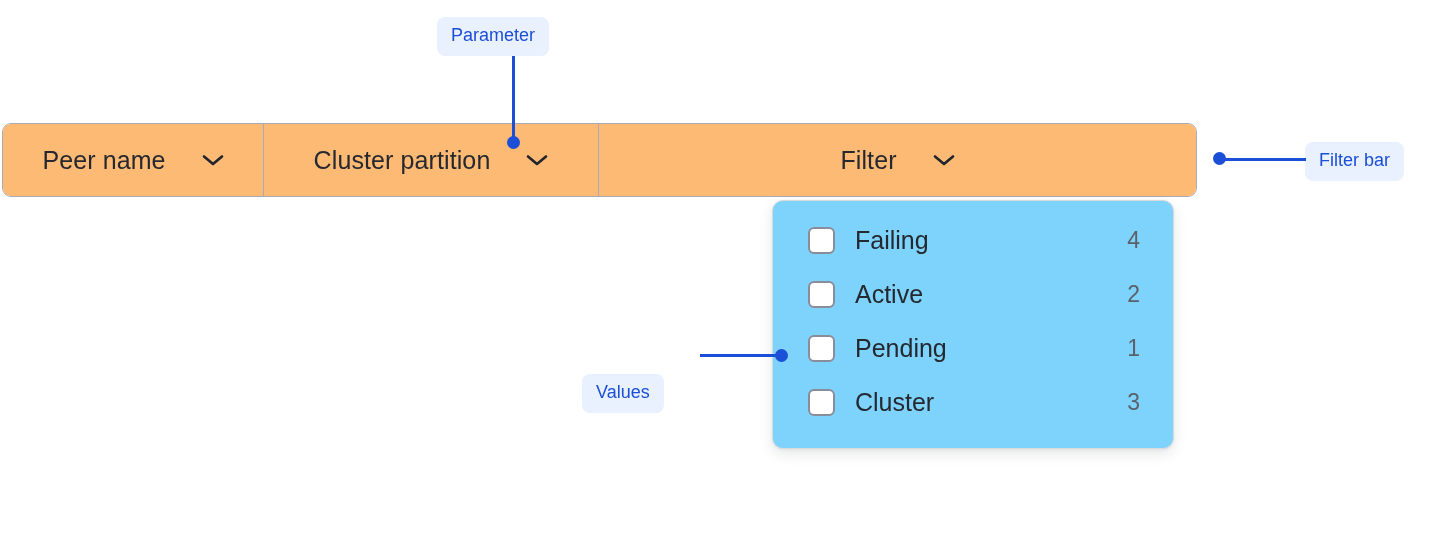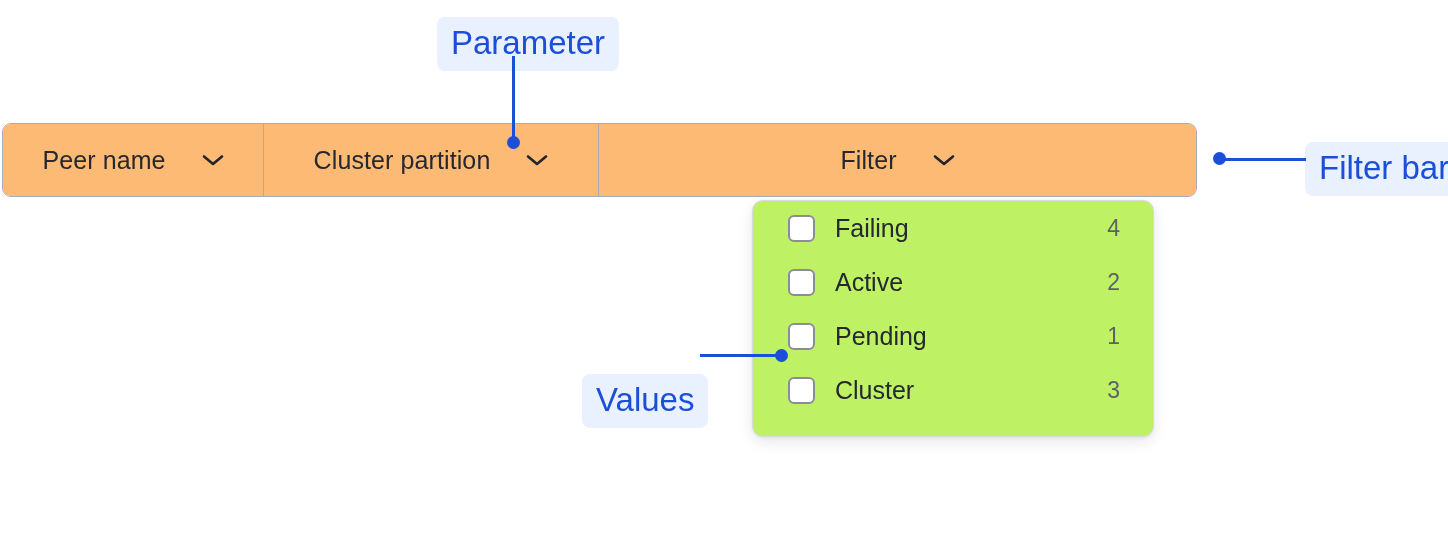--- a/index.html
+++ b/index.html
@@ -99,29 +99,29 @@
     flex: 0 0 auto;
     width: 22px;
     height: 14px;
     color: #22252c;
     display: block;
   }
 
   
   .dropdown-panel {
     position: absolute;
-    left: 752px;
+    left: 772px;
     top: 200px;
     width: 402px;
     box-sizing: border-box;
-    background: #bef264;
+    background: #7dd3fc;
     border: 1px solid #d8dade;
     border-radius: 11px;
     box-shadow: 0 5px 14px rgba(24, 28, 40, 0.10), 0 1px 3px rgba(24,28,40,0.06);
-    padding: 0 0 19px 0;
+    padding: 12px 0 19px 0;
   }
   .dd-option {
     display: flex;
     align-items: center;
     height: 54px;
     padding: 0 33px 0 35px;
     cursor: default;
   }
   .dd-checkbox {
     flex: 0 0 auto;
@@ -146,21 +146,21 @@
     text-align: right;
     min-width: 18px;
   }
 
   
   .anno-badge {
     position: absolute;
     display: inline-block;
     background: #e9f0fe;
     color: #1b4fd8;
-    font-size: 33px;
+    font-size: 18px;
     line-height: 1;
     padding: 9px 14px 12px 14px;
     border-radius: 8px;
     white-space: nowrap;
   }
   .anno-badge-parameter { left: 437px; top: 17px; }
   .anno-badge-filterbar { left: 1305px; top: 142px; }
   .anno-badge-values    { left: 582px; top: 338px; margin-top: 36px; }
 
   .anno-line {

